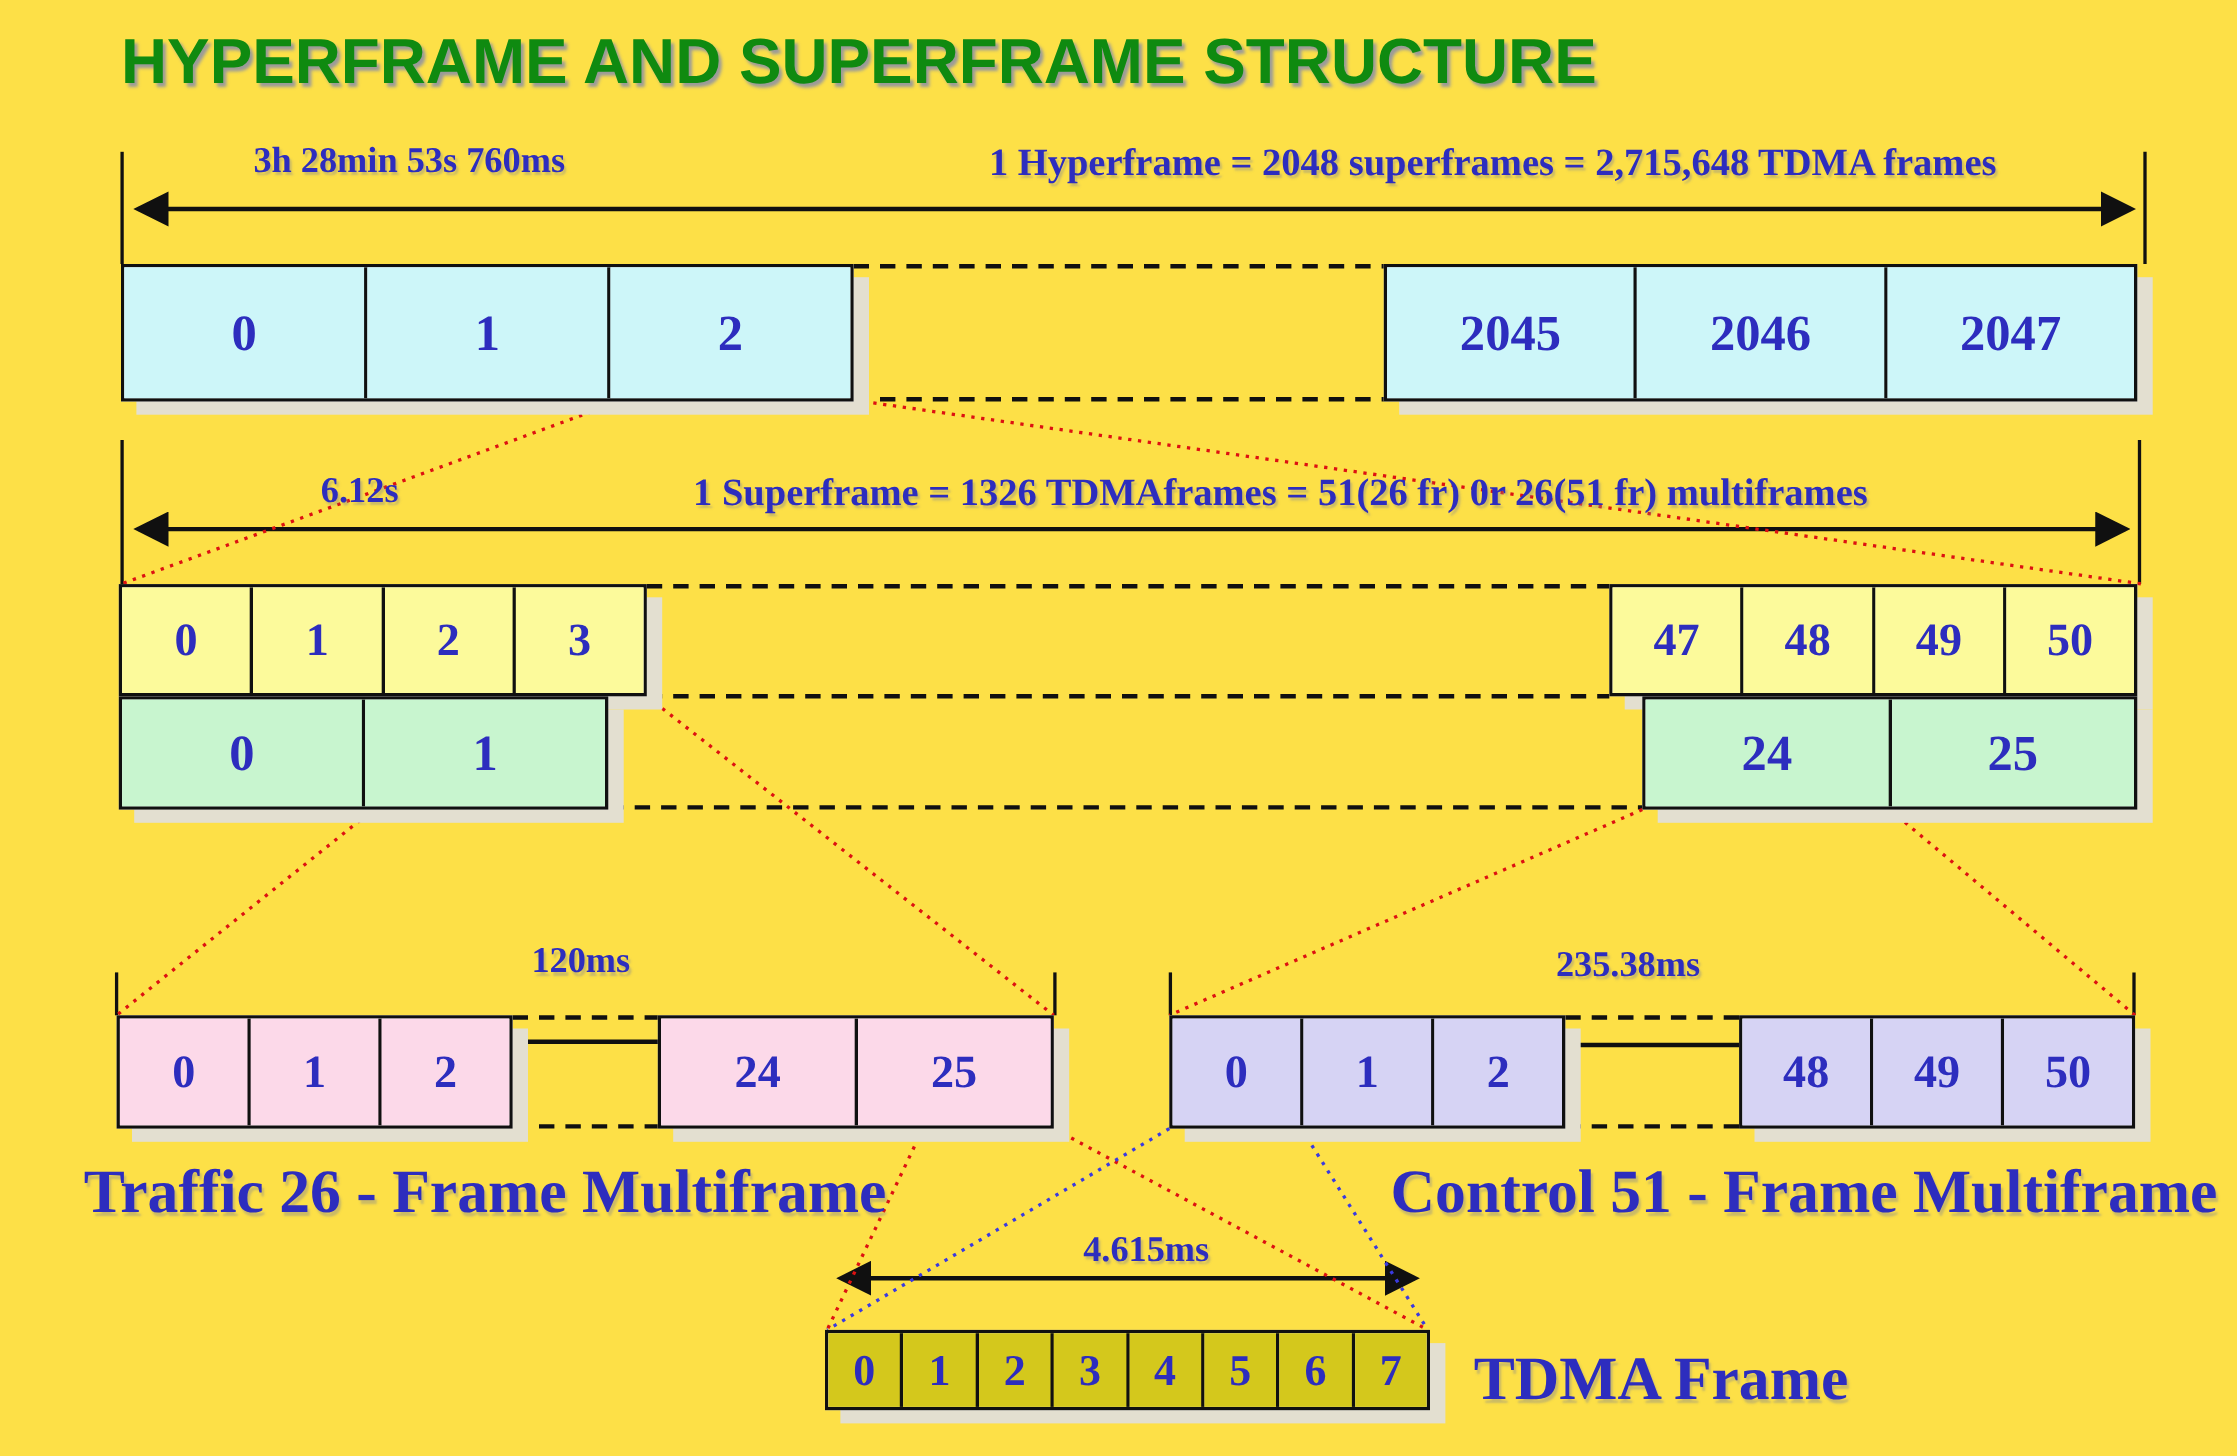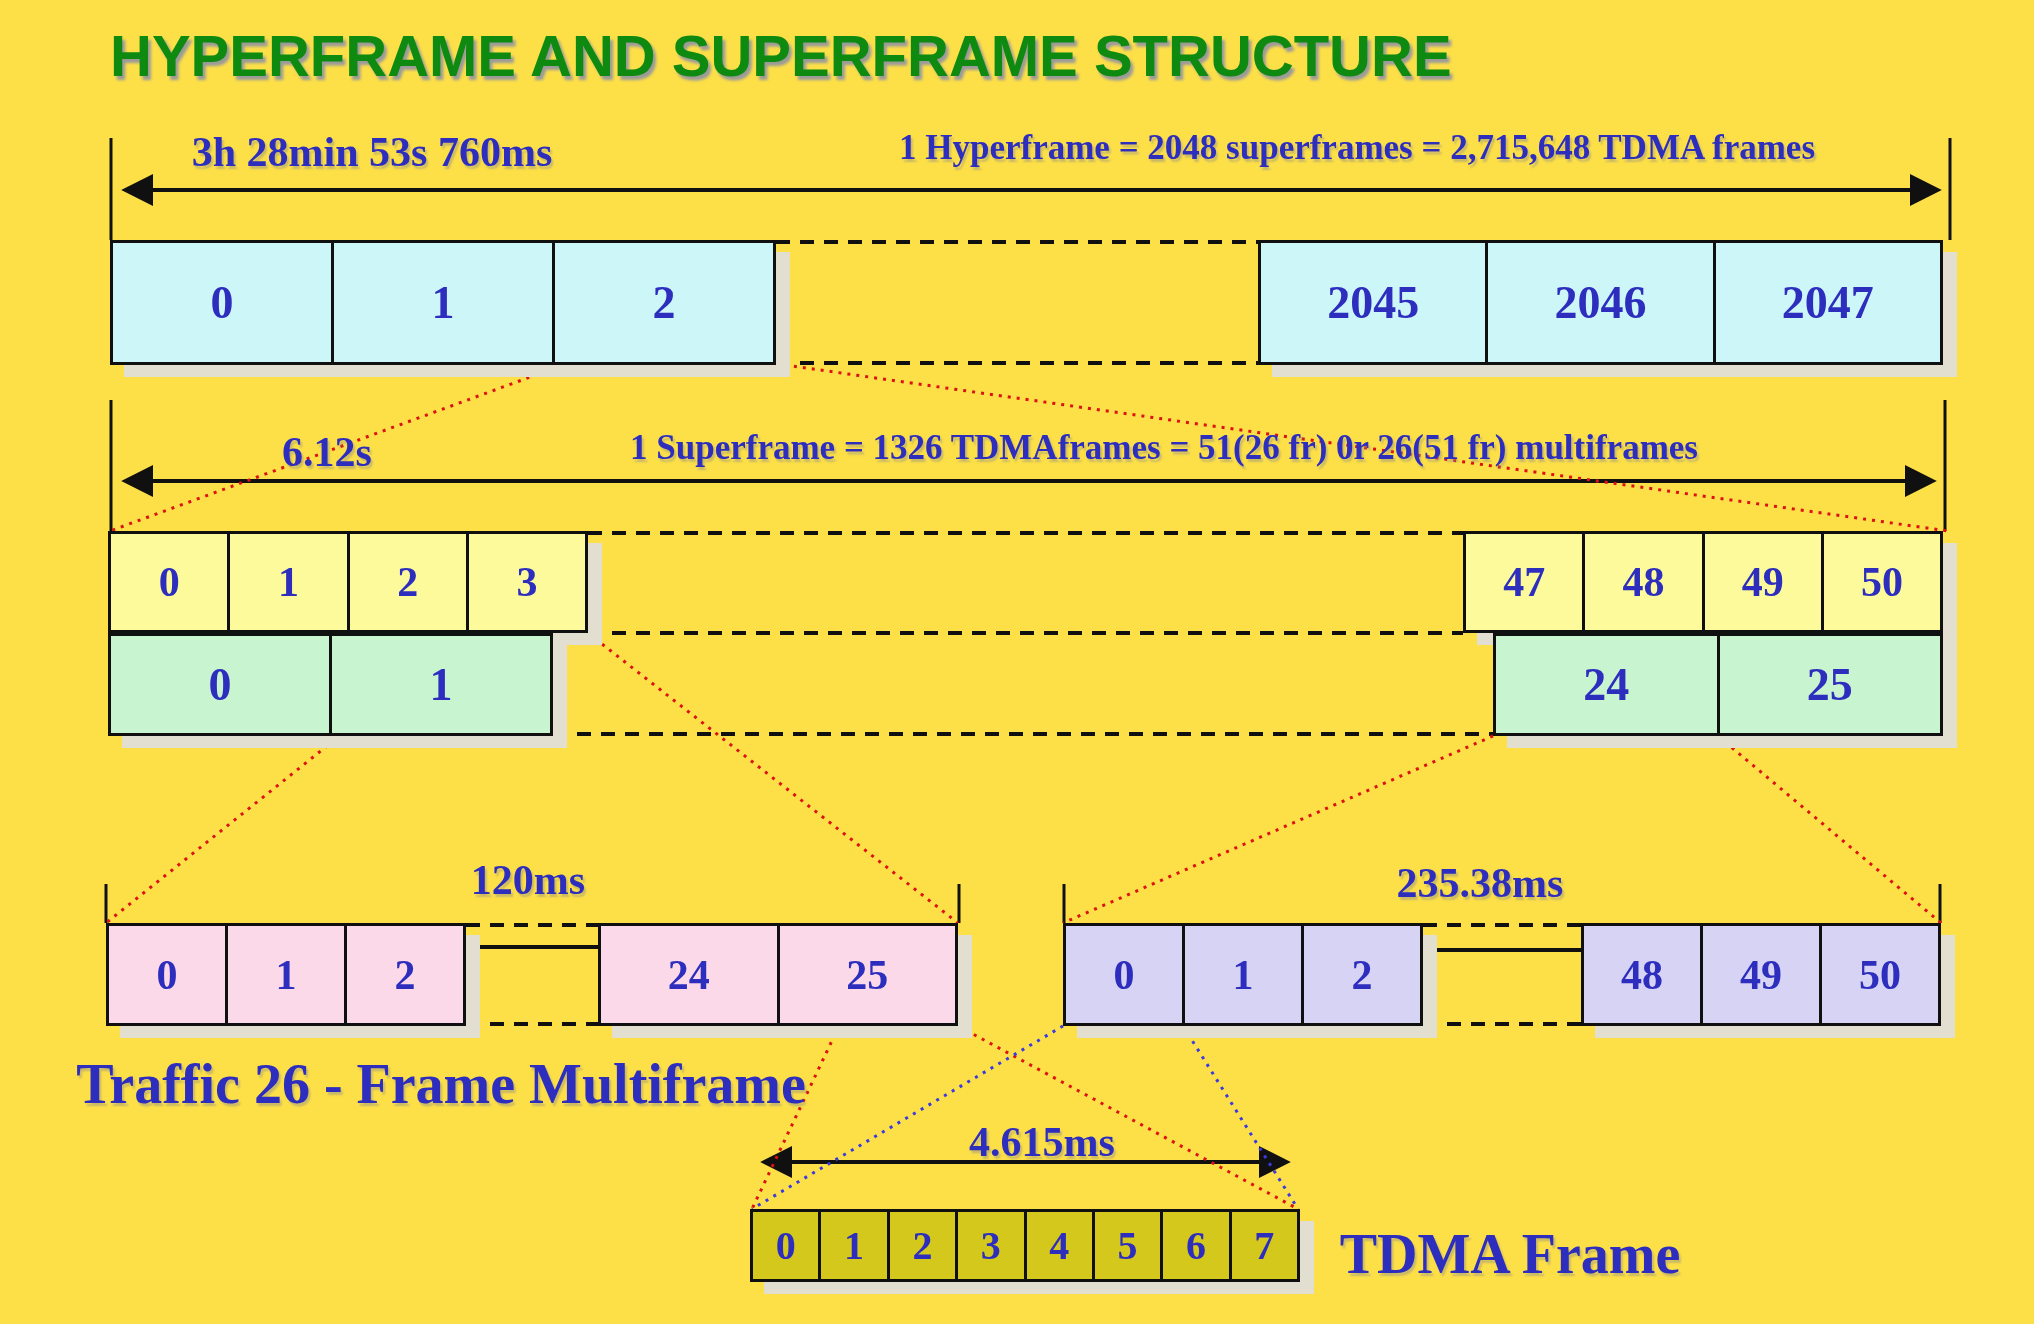--- a/index.html
+++ b/index.html
@@ -5,21 +5,21 @@
   html,body{margin:0;padding:0;background:#ffffff;}
   #stage{position:relative;width:2034px;height:1324px;background:#fde047;overflow:hidden;
          font-family:"Liberation Serif",serif;}
   #page-title{position:absolute;left:110px;top:22px;
       font-family:"Liberation Sans",sans-serif;font-weight:bold;font-size:58px;
       color:#0f8a10;letter-spacing:0px;white-space:nowrap;
       text-shadow:3px 4px 3px #9a9a9a;}
   .lbl{position:absolute;transform:translateX(-50%);white-space:nowrap;
       font-family:"Liberation Serif",serif;font-weight:bold;color:#2d2dbe;
       text-shadow:2px 3px 2px rgba(140,140,140,0.45);}
-  .lbl.f43{font-size:35px;} .lbl.f42{font-size:42px;} .lbl.f44{font-size:56px;}
+  .lbl.f43{font-size:35px;} .lbl.f42{font-size:33px;} .lbl.f44{font-size:56px;}
   .group{position:absolute;display:flex;box-sizing:border-box;
       border:3px solid #101010;box-shadow:14px 12px 0 #e3dfd0;background:#fff;}
   .cell{flex:1 1 0;display:flex;align-items:center;justify-content:center;
       font-family:"Liberation Serif",serif;font-weight:bold;color:#2d2dbe;
       border-right:3px solid #101010;}
   .cell:last-child{border-right:none;}
   .cyan .cell{background:#cdf6f9;font-size:46px;}
   .yellow .cell{background:#fcfa9b;font-size:42px;}
   .green .cell{background:#c8f5cf;font-size:46px;}
   .pink .cell{background:#fcd9e9;font-size:42px;}
@@ -143,20 +143,21 @@
   <div class="group purple" style="left:1063px;top:923px;width:360px;height:103px;">
       <div class="cell">0</div>
       <div class="cell">1</div>
       <div class="cell">2</div>
     </div>
   <div class="group purple" style="left:1581px;top:923px;width:360px;height:103px;">
       <div class="cell">48</div>
       <div class="cell">49</div>
       <div class="cell">50</div>
     </div>
+  <div class="lbl f44" style="left:1640px;top:1052px;">Control 51 - Frame Multiframe</div>
 
   <div class="lbl f42" style="left:1013px;top:1118px;margin-left:29px;">4.615ms</div>
   <div class="group olive" style="left:750px;top:1209px;width:550px;height:73px;">
       <div class="cell">0</div>
       <div class="cell">1</div>
       <div class="cell">2</div>
       <div class="cell">3</div>
       <div class="cell">4</div>
       <div class="cell">5</div>
       <div class="cell">6</div>

